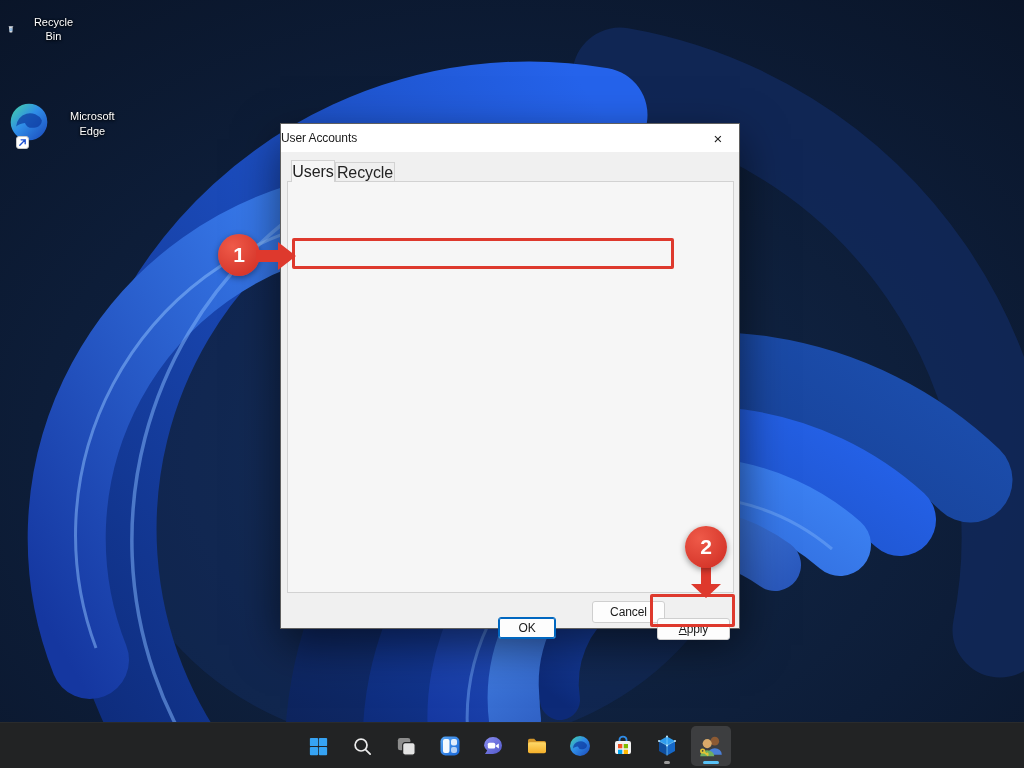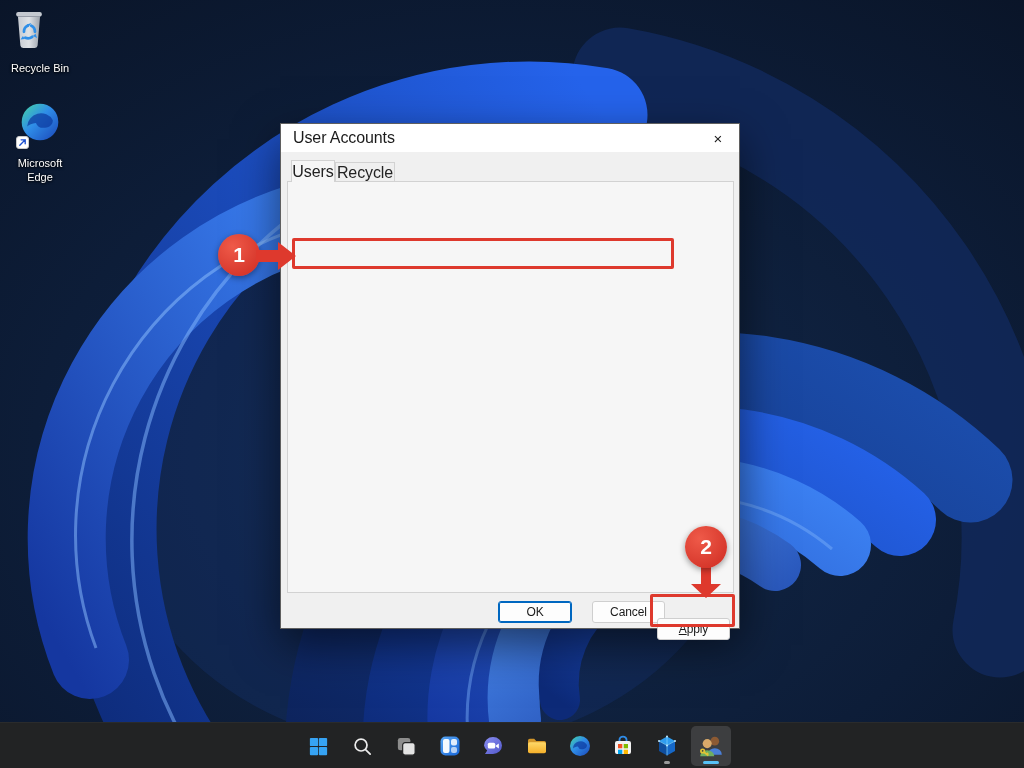--- a/index.html
+++ b/index.html
@@ -3,33 +3,33 @@
 <meta charset="utf-8">
 <style>
   *{margin:0;padding:0;box-sizing:border-box}
   html,body{background:#000}
   #screen{position:relative;width:1024px;height:768px;overflow:hidden;
     font-family:"Liberation Sans",sans-serif;background:#0a1528}
   .abs{position:absolute}
   #wallpaper{position:absolute;inset:0;z-index:0}
 
   
-  .desk-ico{position:absolute;width:66px;display:flex;flex-direction:column;gap:9px;
+  .desk-ico{position:absolute;width:66px;display:flex;flex-direction:row;align-items:center;gap:19px;
     background:none;border:none;z-index:5;cursor:default}
   .desk-ico .lbl{color:#fff;font-size:11px;line-height:1.3;text-align:center;
     text-shadow:0 1px 3px rgba(0,0,0,.95),0 0 2px rgba(0,0,0,.8)}
   .shortcut-badge{position:absolute;left:9px;bottom:-2px;width:13px;height:13px;background:#fff;
     border-radius:3px;border:1px solid #c9c9c9;display:flex;align-items:center;justify-content:center}
 
   
   .dlg{position:absolute;left:280px;top:123px;width:460px;height:506px;background:#f0f0f0;
     border:1px solid #5f5f5f;box-shadow:0 16px 42px rgba(0,0,0,.55);z-index:20;font-size:12px;color:#1b1b1b;
     letter-spacing:-.1px}
   .dlg-title{position:absolute;left:0;top:0;right:0;height:28px;background:#fff;
-    display:flex;align-items:center;padding-left:12px;font-size:16px}
+    display:flex;align-items:center;font-size:12px}
   .dlg-close{position:absolute;right:2px;top:0;width:38px;height:28px;background:#fff;border:none;
     display:flex;align-items:center;justify-content:center;font-size:15px;color:#1b1b1b;font-family:inherit}
   .tab{position:absolute;display:flex;align-items:center;justify-content:center;
     border:1px solid #d2d2d2;border-bottom:none;background:#efefef;font-size:16px;color:#222}
   .tab.active{background:#f6f6f6;z-index:3}
   .tabpage{position:absolute;left:6px;top:57px;width:447px;height:412px;background:#f6f6f6;
     border:1px solid #d2d2d2;z-index:1}
   .nowrap{white-space:nowrap}
   .ak{text-decoration:underline}
   .chk{position:absolute;width:13px;height:13px;background:#fdfdfd;border:1px solid #767676;border-radius:2px}
@@ -232,21 +232,21 @@
       <rect x="3.2" y="5.2" width="10.6" height="7.6" fill="#9fc3f5"></rect>
       <rect x="6" y="14" width="5" height="1.6" fill="#8a8f96"></rect>
       <circle cx="16.5" cy="9.5" r="3.8" fill="#caa05e"></circle>
       <path d="M10.3 22 a6.2 5.4 0 0 1 12.4 0 z" fill="#6fae62"></path>
     </svg>
     <span class="abs nowrap" style="left:79px;top:381px">To change your password, go to PC settings and select Users.</span>
     <button class="btn dis" style="left:282px;top:411px;width:146px;height:23px">
       <span><span>Reset </span><span class="ak">P</span><span>assword...</span></span>
     </button>
 
-    <button class="btn def" style="left:217px;top:477px;width:74px;height:22px">OK</button>
+    <button class="btn def" style="left:217px;top:493px;width:58px;height:22px">OK</button>
     <button class="btn" style="left:311px;top:477px;width:73px;height:22px">Cancel</button>
     <button class="btn" style="left:376px;top:494px;width:73px;height:22px">
       <span><span class="ak">A</span><span>pply</span></span>
     </button>
   </div>
 
   <div class="ann ann-rect" style="left:292px;top:238px;width:382px;height:31px"></div>
   <div class="ann ann-badge" style="left:218px;top:234px">1</div>
   <svg class="ann" style="left:252px;top:236px" width="46" height="40" viewBox="0 0 46 40">
     <polygon points="4,14 26,14 26,6 44,20 26,34 26,26 4,26" fill="#de392d"></polygon>

